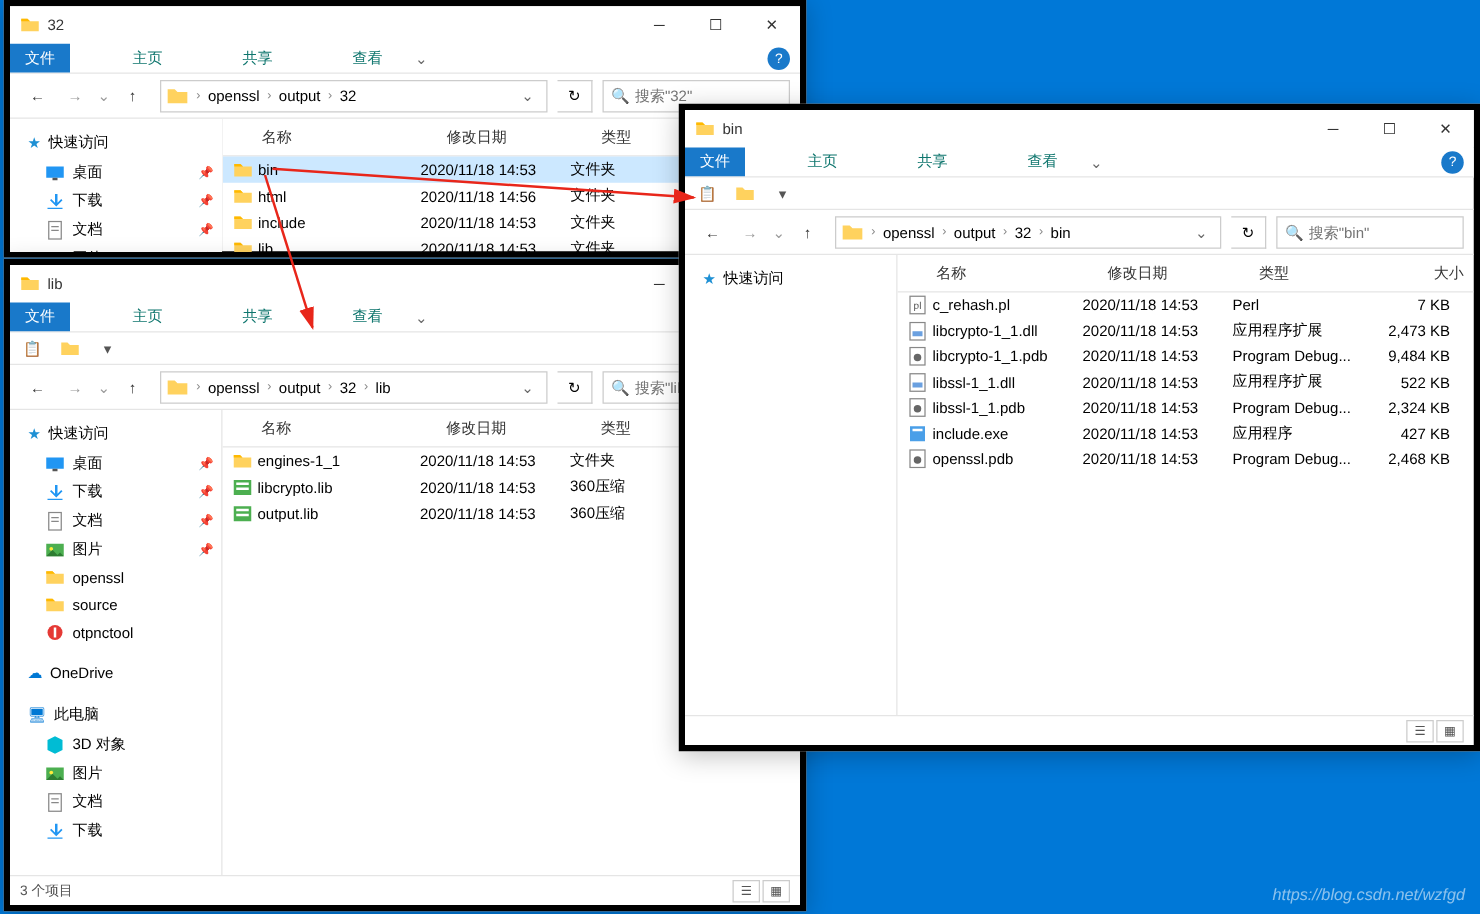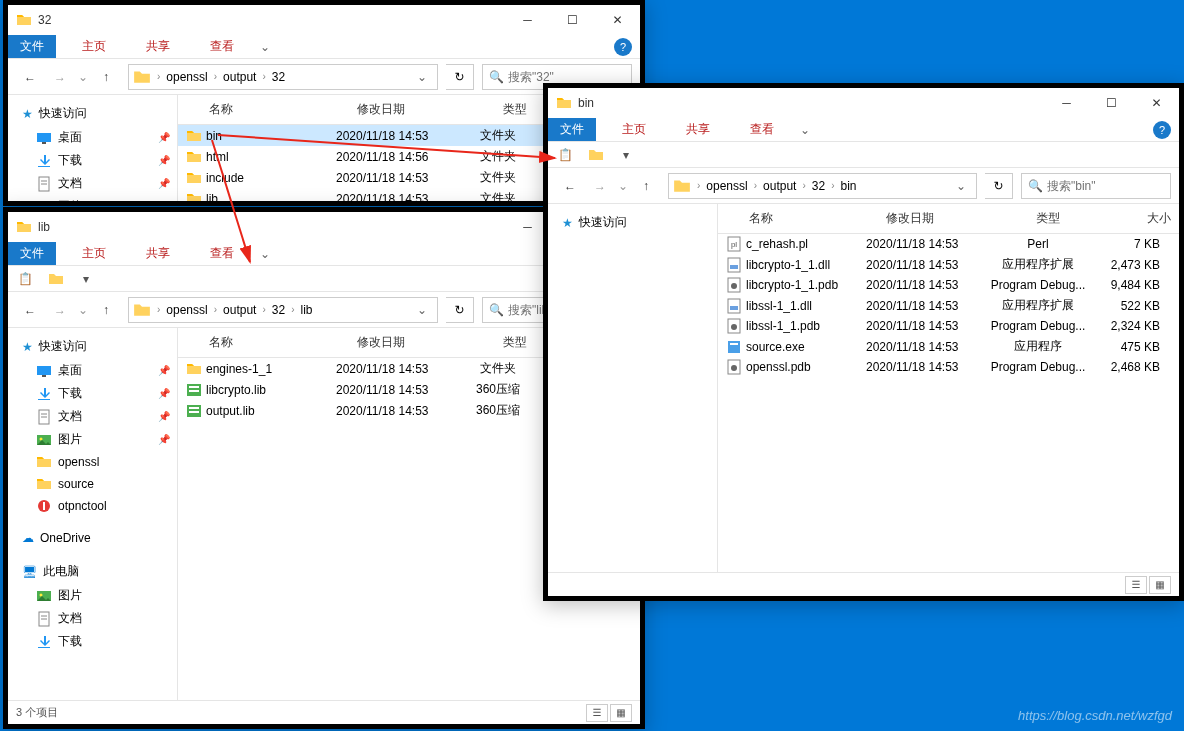--- a/index.html
+++ b/index.html
@@ -7,21 +7,21 @@
 
 .window { position: absolute; background: #fff; border: 5px solid #000000; box-shadow: 0 4px 20px rgba(0,0,0,0.25); display: flex; flex-direction: column; }
 .titlebar { height: 30px; display: flex; align-items: center; padding: 0 0 0 8px; background: #fff; }
 .titlebar .folder-ic { width: 16px; height: 16px; margin-right: 6px; }
 .titlebar .title { font-size: 12px; color: #333; flex: 0 0 auto; }
 .titlebar .spacer { flex: 1; }
 .win-btn { width: 45px; height: 30px; display: flex; align-items: center; justify-content: center; color: #333; cursor: pointer; }
 
 .ribbon { height: 24px; display: flex; align-items: center; background: #fff; border-bottom: 1px solid #e5e5e5; gap: 12px; }
 .ribbon .file-tab { background: #1979ca; color: #fff; padding: 4px 12px; font-size: 12px; height: 100%; display: flex; align-items: center; }
-.ribbon .tab { padding: 4px 14px; font-size: 12px; color: #b91c1c; cursor: pointer; }
+.ribbon .tab { padding: 4px 14px; font-size: 12px; color: #0f766e; cursor: pointer; margin-left: 24px; }
 .ribbon .help { margin-left: auto; width: 18px; height: 18px; border-radius: 50%; background: #1979ca; color: #fff; display: flex; align-items: center; justify-content: center; margin-right: 8px; font-size: 11px; }
 .ribbon .chev { margin-right: 4px; color: #666; cursor: pointer; }
 
 .quickbar { height: 26px; display: flex; align-items: center; padding: 2px 6px; gap: 6px; border-bottom: 1px solid #e5e5e5; }
 .qb-btn { width: 24px; height: 22px; display: flex; align-items: center; justify-content: center; cursor: pointer; color: #555; }
 
 .navbar { height: 36px; display: flex; align-items: center; padding: 4px 8px; gap: 2px; border-bottom: 1px solid #e5e5e5; }
 .nav-arrow { width: 28px; height: 28px; display: flex; align-items: center; justify-content: center; color: #999; cursor: pointer; border-radius: 2px; }
 .nav-arrow.enabled { color: #333; }
 .breadcrumb { flex: 1; height: 26px; border: 1px solid #ccc; display: flex; align-items: center; padding: 0 4px; margin: 0 6px; }
@@ -55,21 +55,21 @@
 .view-btn { width: 22px; height: 18px; border: 1px solid #ccc; margin-left: 2px; display: flex; align-items: center; justify-content: center; cursor: pointer; font-size: 10px; }
 
 
 .arrow { position: absolute; pointer-events: none; }
 
 .watermark { position: absolute; right: 12px; bottom: 8px; color: rgba(255,255,255,0.55); font-size: 13px; font-style: italic; }
 
 
 .c-name { width: 150px; display: flex; align-items: center; }
 .c-date { width: 120px; }
-.c-type { width: 100px; text-align: center; }
+.c-type { width: 100px; }
 .c-size { width: 70px; text-align: right; }
 
 .w3 .c-name { width: 140px; }
 .w3 .c-date { width: 120px; }
 .w3 .c-type { width: 120px; }
 .w3 .c-size { width: 70px; text-align: right; }
 </style>
 </head>
 <body>
 
@@ -343,20 +343,26 @@
         <span>OneDrive</span>
       </div>
       <div style="height:10px"></div>
       <div class="group-hdr">
         <span style="color:#0078d4;margin-right:6px">🖥</span>
         <span>此电脑</span>
       </div>
       <div id="w2-pc">
           <div class="item">
             <svg class="sb-ic" viewBox="0 0 16 16">
+              <path fill="#00bcd4" d="M8 1l6 3v8l-6 3-6-3V4z"></path>
+            </svg>
+            <span>3D 对象</span>
+          </div>
+          <div class="item">
+            <svg class="sb-ic" viewBox="0 0 16 16">
               <rect x="1" y="3" width="14" height="10" fill="#4caf50"></rect>
               <circle cx="5" cy="7" r="1.5" fill="#ffeb3b"></circle>
               <path fill="#2e7d32" d="M1 13l5-5 4 4 2-2 3 3z"></path>
             </svg>
             <span>图片</span>
           </div>
           <div class="item">
             <svg class="sb-ic" viewBox="0 0 16 16">
               <rect x="3" y="1" width="10" height="14" fill="#fff" stroke="#888"></rect>
               <line x1="5" y1="5" x2="11" y2="5" stroke="#888"></line>
@@ -558,25 +564,25 @@
             <div class="c-date">2020/11/18 14:53</div>
             <div class="c-type">Program Debug...</div>
             <div class="c-size">2,324 KB</div>
           </div>
           <div class="file-row">
             <div class="c-name">
               <svg class="file-ic" viewBox="0 0 16 16">
                 <rect x="2" y="2" width="12" height="12" fill="#4a9fe8"></rect>
                 <rect x="4" y="4" width="8" height="2" fill="#fff"></rect>
               </svg>
-              <span>source.exe</span>
+              <span>include.exe</span>
             </div>
             <div class="c-date">2020/11/18 14:53</div>
             <div class="c-type">应用程序</div>
-            <div class="c-size">475 KB</div>
+            <div class="c-size">427 KB</div>
           </div>
           <div class="file-row">
             <div class="c-name">
               <svg class="file-ic" viewBox="0 0 16 16">
                 <rect x="2" y="1" width="12" height="14" fill="#fff" stroke="#888"></rect>
                 <circle cx="8" cy="9" r="3" fill="#666"></circle>
               </svg>
               <span>openssl.pdb</span>
             </div>
             <div class="c-date">2020/11/18 14:53</div>

